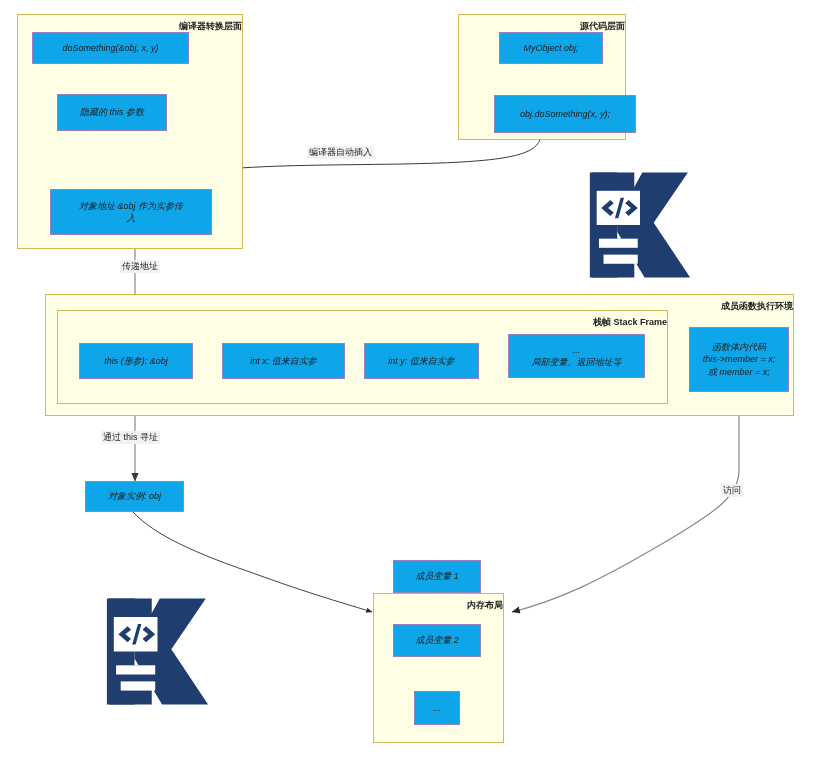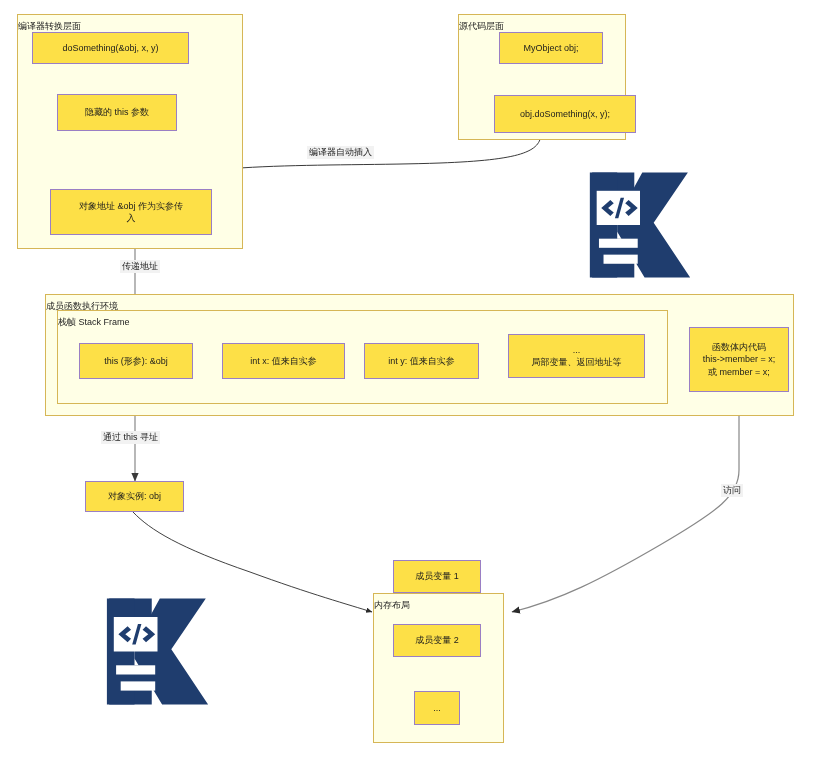--- a/index.html
+++ b/index.html
@@ -22,40 +22,42 @@
     position: absolute;
     background: #ffffe6;
     border: 1px solid #d6b656;
     box-sizing: border-box;
   }
   .group-title {
     position: absolute;
     left: 0;
     right: 0;
     top: 5px;
-    text-align: left;
+    text-align: right;
     font-size: 9px;
     color: #222222;
     white-space: nowrap;
+    font-weight: bold;
   }
   
   .node {
     position: absolute;
-    background: #fde047;
+    background: #0ea5e9;
     border: 1px solid #9a7fc4;
     box-sizing: border-box;
     display: flex;
     align-items: center;
     justify-content: center;
     text-align: center;
     font-size: 9px;
     color: #1c1c1c;
     line-height: 1.35;
     padding: 2px 4px;
     white-space: pre-line;
+    font-style: italic;
   }
   
   .edge-label {
     position: absolute;
     font-size: 9px;
     color: #222222;
     background: #f2f2f2;
     padding: 0 2px;
     white-space: nowrap;
   }
@@ -105,21 +107,21 @@
 
     <path d="M133,512 C150,530 180,548 250,572 C310,594 350,605 372,612" stroke="#2b2b2b" stroke-width="0.9" fill="none" marker-end="url(#arrowThin)"></path>
   </svg>
 
   <div class="group" style="left:17px; top:14px; width:226px; height:235px;">
     <div class="group-title">编译器转换层面</div>
   </div>
 
   <div class="node" style="left:32px; top:32px; width:157px; height:32px;">doSomething(&amp;obj, x, y)</div>
 
-  <div class="node" style="left:57px; top:94px; width:120px; height:37px;">隐藏的 this 参数</div>
+  <div class="node" style="left:57px; top:94px; width:110px; height:37px;">隐藏的 this 参数</div>
 
   <div class="node" style="left:50px; top:189px; width:162px; height:46px;">对象地址 &amp;obj 作为实参传
 入</div>
 
   <div class="group" style="left:458px; top:14px; width:168px; height:126px;">
     <div class="group-title">源代码层面</div>
   </div>
 
   <div class="node" style="left:499px; top:32px; width:104px; height:32px;">MyObject obj;</div>
 

